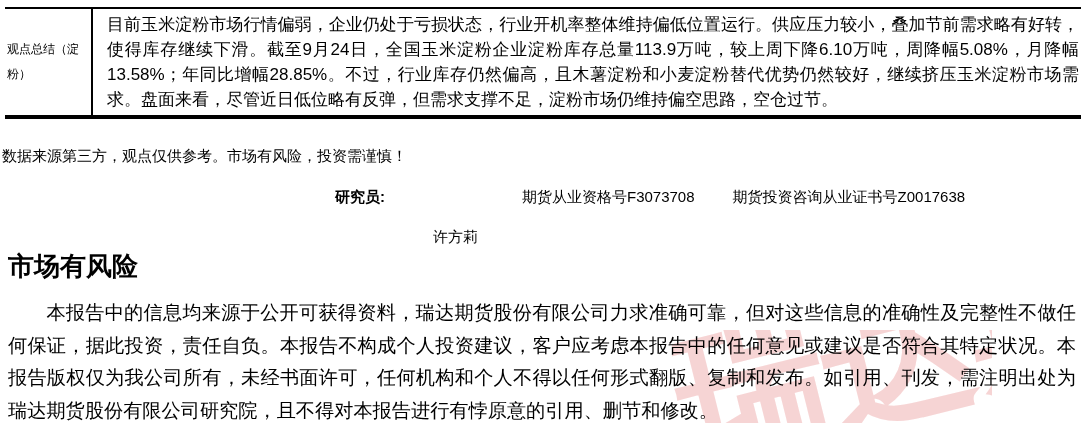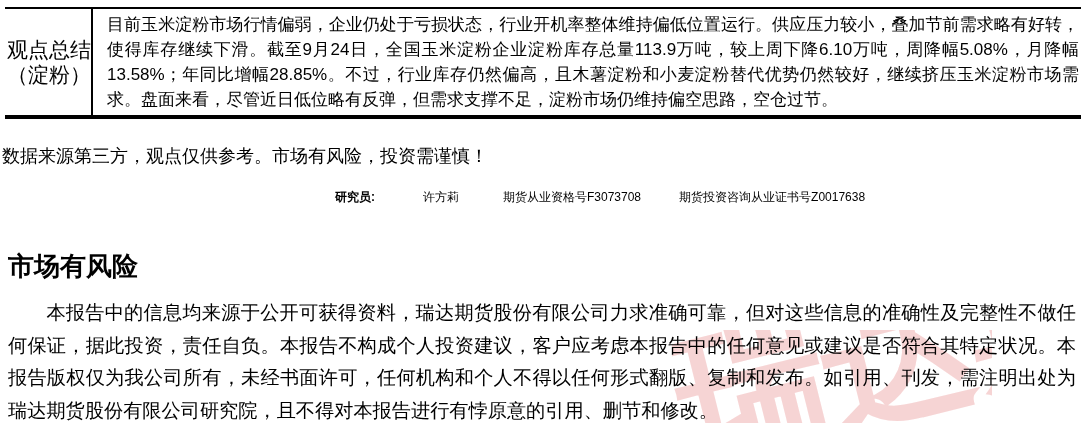--- a/index.html
+++ b/index.html
@@ -53,54 +53,54 @@
     display: flex;
     align-items: stretch;
     border-bottom: 2px solid #000;
   }
   .t-label {
     flex: 0 0 88px;
     width: 88px;
     border-right: 2px solid #000;
     display: flex;
     align-items: center;
-    font-size: 21px;
+    font-size: 12px;
     line-height: 25px;
     padding: 0 0 0 2px;
     box-sizing: border-box;
   }
   .t-content {
     flex: 1;
     font-size: 17px;
     line-height: 25px;
     padding: 3px 2px 3px 14px;
     text-align: justify;
   }
 
   
   .source-note {
     position: absolute;
     left: 2px;
     top: 146px;
-    font-size: 18px;
+    font-size: 15px;
     line-height: 20px;
   }
 
   
   .researcher-line {
     position: absolute;
     left: 335px;
     top: 186px;
-    font-size: 12px;
+    font-size: 15px;
     line-height: 22px;
     display: flex;
     white-space: nowrap;
   }
   .res-label { font-weight: bold; }
-  .res-name  { margin-left: 48px; }
+  .res-name  { margin-left: 48px; margin-top: 40px; }
   .res-qual  { margin-left: 44px; text-align: right; }
   .res-cert  { margin-left: 38px; }
 
   
   .disclaimer-title {
     position: absolute;
     left: 8px;
     top: 250px;
     margin: 0;
     font-size: 26px;

